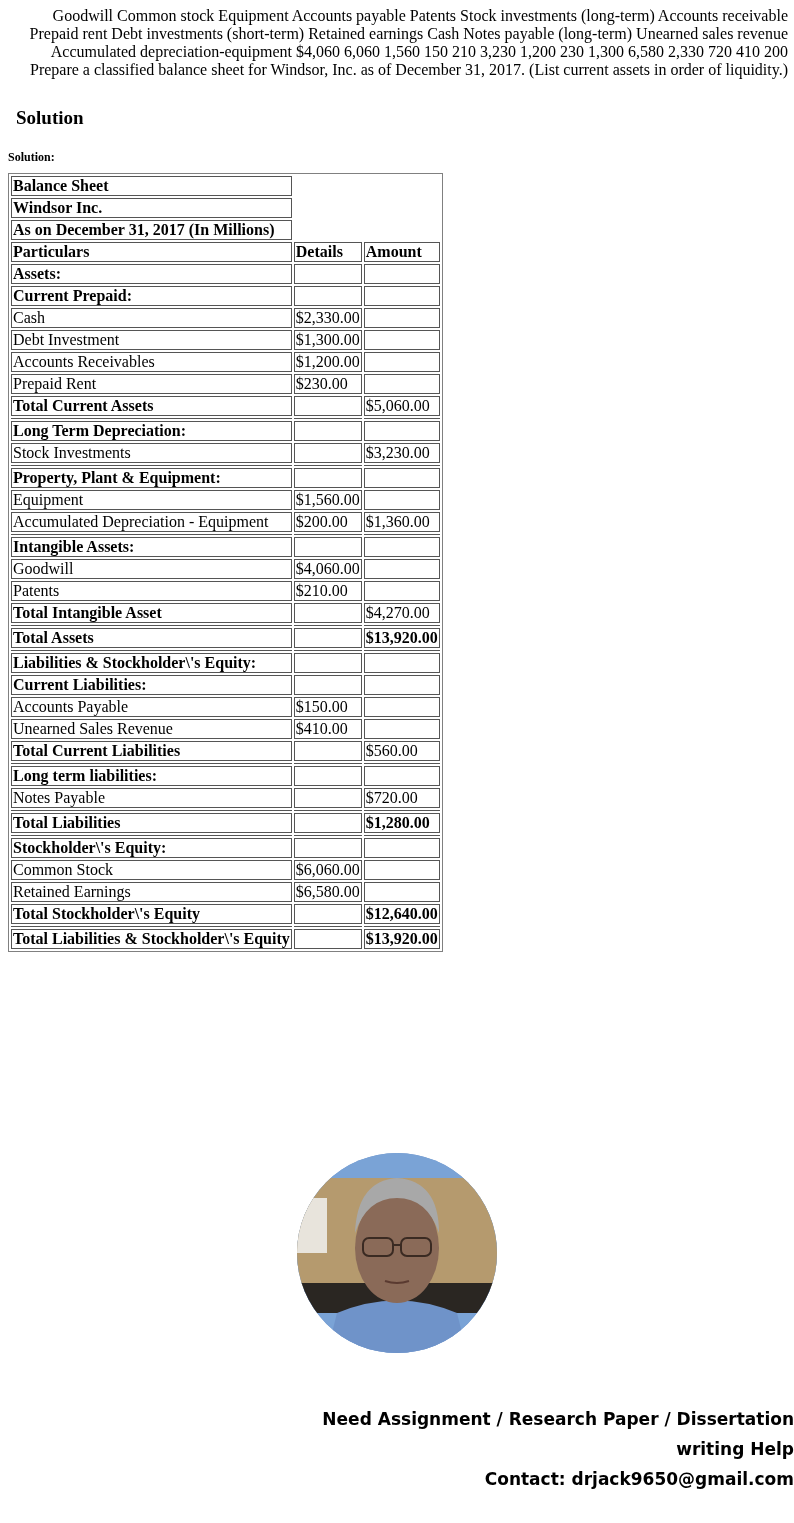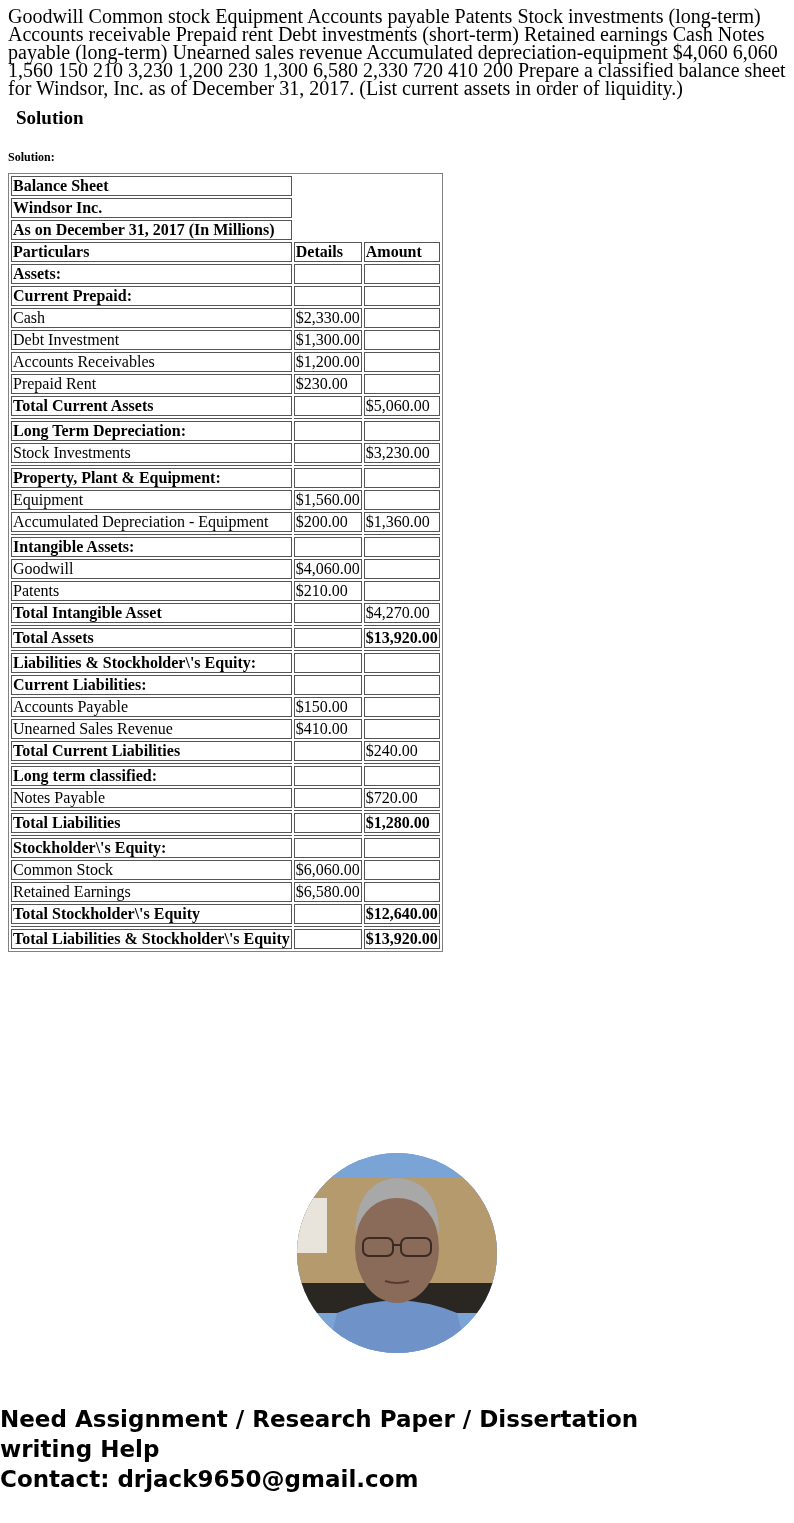--- a/index.html
+++ b/index.html
@@ -1,29 +1,29 @@
 <!DOCTYPE html>
 <html><head>
 <meta charset="utf-8">
 <style>
   html, body { margin: 0; padding: 0; background: #ffffff; }
   body { width: 794px; height: 1523px; position: relative; color: #000; font-family: "Liberation Serif", serif; font-size: 16px; }
-  .question { position: absolute; left: 8px; top: 7px; width: 780px; line-height: 18px; font-size: 20px; }
+  .question { position: absolute; left: 8px; top: 7px; width: 780px; line-height: 18px; font-size: 16px; text-align: right; }
   .h-solution { position: absolute; left: 8px; top: 99px; font-size: 19px; font-weight: bold; margin: 8px; }
   .p-solution { position: absolute; left: 8px; top: 150px; font-size: 12px; font-weight: bold; margin: 0; }
   table.bs { position: absolute; left: 8px; top: 173px; border: 1px solid #808080; border-spacing: 2px; border-collapse: separate; font-size: 16px; line-height: 18px; }
   table.bs td { border: 1px solid #555; padding: 0 1px; height: 18px; white-space: nowrap; vertical-align: middle; }
   table.bs td.nb { border: none; }
   table.bs td.b { font-weight: bold; }
   table.bs tr.sp td { height: 0px; padding: 0; border-width: 1px 1px 0 1px; line-height: 0; font-size: 0; }
   td.c1 { width: 276px; }
   td.c2 { width: 63px; }
   td.c3 { width: 70px; }
   .avatar { position: absolute; left: 297px; top: 1153px; width: 200px; height: 200px; border-radius: 50%; overflow: hidden; background: #6f93c9; }
-  .cta { position: absolute; left: 0; top: 1404px; width: 794px; text-align: left; font-family: "DejaVu Sans", sans-serif; font-weight: bold; font-size: 23px; line-height: 30px; }
+  .cta { position: absolute; left: 0; top: 1404px; width: 794px; text-align: right; font-family: "DejaVu Sans", sans-serif; font-weight: bold; font-size: 17px; line-height: 30px; }
 </style>
 </head>
 <body>
 
 <div class="question">Goodwill Common stock Equipment Accounts payable Patents Stock investments (long-term) Accounts receivable Prepaid rent Debt investments (short-term) Retained earnings Cash Notes payable (long-term) Unearned sales revenue Accumulated depreciation-equipment $4,060 6,060 1,560 150 210 3,230 1,200 230 1,300 6,580 2,330 720 410 200 Prepare a classified balance sheet for Windsor, Inc. as of December 31, 2017. (List current assets in order of liquidity.)</div>
 <h3 class="h-solution">Solution</h3>
 <p class="p-solution">Solution:</p>
 
 <table class="bs">
   <tbody>
@@ -172,29 +172,29 @@
         <td class="c3"></td>
       </tr>
       <tr>
         <td class="c1">Unearned Sales Revenue</td>
         <td class="c2">$410.00</td>
         <td class="c3"></td>
       </tr>
       <tr>
         <td class="c1 b">Total Current Liabilities</td>
         <td class="c2"></td>
-        <td class="c3">$240.00</td>
-      </tr>
-      <tr class="sp">
-        <td class="c1"></td>
-        <td class="c2"></td>
-        <td class="c3"></td>
-      </tr>
-      <tr>
-        <td class="c1 b">Long term classified:</td>
+        <td class="c3">$560.00</td>
+      </tr>
+      <tr class="sp">
+        <td class="c1"></td>
+        <td class="c2"></td>
+        <td class="c3"></td>
+      </tr>
+      <tr>
+        <td class="c1 b">Long term liabilities:</td>
         <td class="c2"></td>
         <td class="c3"></td>
       </tr>
       <tr>
         <td class="c1">Notes Payable</td>
         <td class="c2"></td>
         <td class="c3">$720.00</td>
       </tr>
       <tr class="sp">
         <td class="c1"></td>

